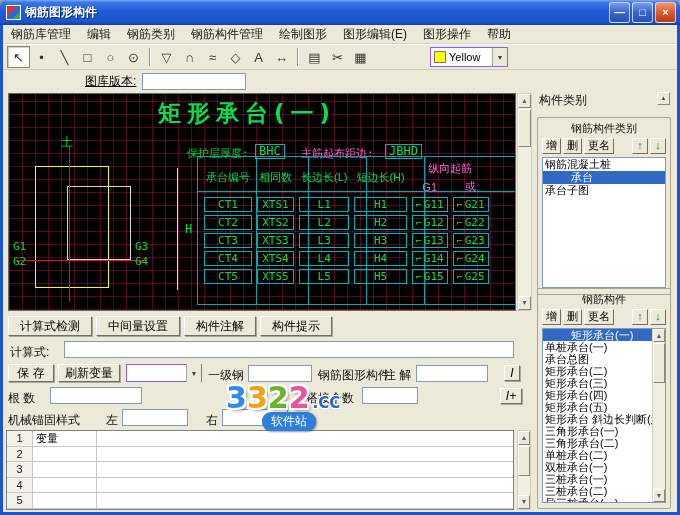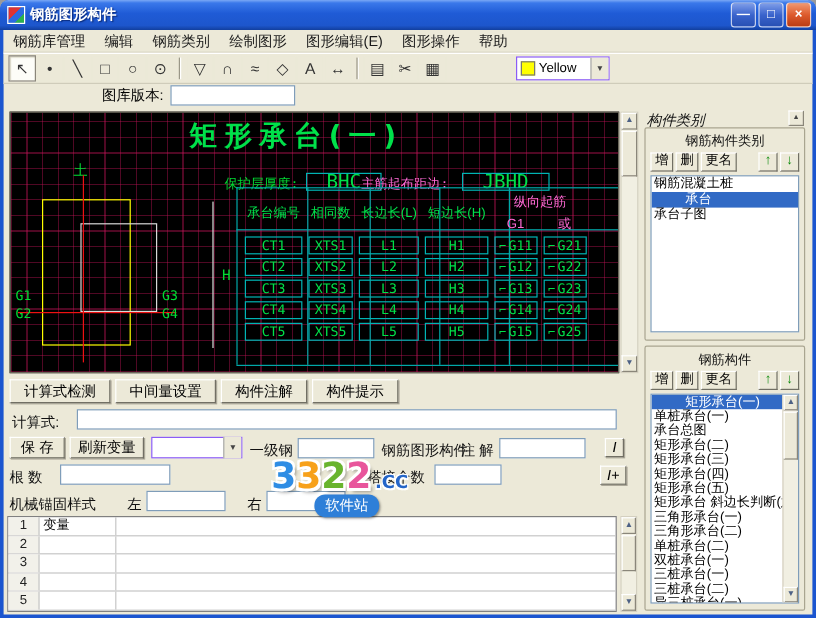--- a/index.html
+++ b/index.html
@@ -32,36 +32,36 @@
     background:#ece9d8;border:1px solid #ece9d8;color:#333;font-size:13px;}
   .tbtn.pressed{border:1px solid #8a867a;background:#fdfdf8;box-shadow:inset 1px 1px 1px #cfccba;}
   .tsep{width:2px;height:18px;border-left:1px solid #9a9787;border-right:1px solid #fff;margin:0 4px;}
   .color-combo{display:flex;align-items:center;height:20px;width:78px;margin-left:58px;
     border:1px solid #8b5cf6;background:#fff;}
   .swatch{width:12px;height:12px;border:1px solid #777;margin:0 3px;}
   .combo-label{flex:1;font-size:11px;}
   .combo-btn{width:15px;height:18px;background:#ece9d8;border-left:1px solid #aaa;
     font-size:7px;color:#444;display:flex;align-items:center;justify-content:center;}
 
-  .versionbar{position:absolute;top:71px;left:3px;right:3px;height:21px;display:flex;}
+  .versionbar{position:absolute;top:71px;left:3px;right:3px;height:21px;display:flex;align-items:center;text-decoration:underline;}
   .versionbar label{margin-left:82px;margin-right:6px;}
   .tinput{border:1px solid #7f9db9;background:#fff;height:17px;font-size:12px;padding:0 2px;
     font-family:"Liberation Sans",sans-serif;}
 
   
   .canvas{position:absolute;left:8px;top:93px;width:508px;height:218px;background:#000;overflow:hidden;
     border:1px solid #6a675a;
     background-image:
       repeating-linear-gradient(90deg, rgba(200,20,90,.40) 0 1px, transparent 1px 13px),
       repeating-linear-gradient(0deg, rgba(200,20,90,.40) 0 1px, transparent 1px 13px);}
   .cad-title{position:absolute;left:0;right:30px;top:4px;text-align:center;color:#00e14a;
     font-size:23px;font-weight:bold;letter-spacing:6px;font-family:"DejaVu Sans",sans-serif;}
   .cad-label{position:absolute;color:#00dd33;font-size:11px;font-family:"DejaVu Sans Mono",monospace;}
-  .cad-box{position:absolute;border:1px solid #00b4b4;color:#00e14a;font-size:16px;text-align:center;
-    font-family:"DejaVu Sans Mono",monospace;padding:0 16px;height:15px;line-height:13px;}
+  .cad-box{position:absolute;border:1px solid #00b4b4;color:#00e14a;font-size:12px;text-align:center;
+    font-family:"DejaVu Sans Mono",monospace;padding:0 3px;height:15px;line-height:13px;}
   .pinktxt{color:#ff6ad5 !important;}
 
   .cad-table{position:absolute;left:190px;top:64px;border-collapse:separate;border-spacing:5px 3px;}
   .cad-table th{color:#00e14a;font-size:11px;font-weight:normal;padding:0 2px;white-space:nowrap;}
   .cad-table td{border:1px solid #00b4b4;color:#00e14a;font-size:11px;text-align:center;
     font-family:"DejaVu Sans Mono",monospace;height:15px;padding:0 3px;white-space:nowrap;}
   .gline{position:absolute;background:#00a8a8;}
   .rebar-ic{color:#00e14a;margin-right:2px;font-size:10px;}
 
   .draw-yellow{position:absolute;left:26px;top:72px;width:74px;height:122px;border:1px solid #ffff00;}
@@ -72,25 +72,25 @@
 
   
   .vscroll{position:absolute;width:15px;background:#f1efe2;border:1px solid #d4d0c0;}
   .sbtn{position:absolute;left:0;right:0;height:14px;background:#ece9d8;border:1px solid;
     border-color:#fff #8a867a #8a867a #fff;font-size:7px;color:#4d6185;text-align:center;line-height:12px;}
   .sthumb{position:absolute;left:0;right:0;background:#ece9d8;border:1px solid;
     border-color:#fff #8a867a #8a867a #fff;}
 
   
   .rpanel{position:absolute;left:537px;top:92px;width:135px;bottom:6px;}
-  .rpanel-title{position:absolute;top:0;left:2px;font-size:12px;color:#111;font-style:italic;}
+  .rpanel-title{position:absolute;top:0;left:2px;font-size:12px;color:#111;}
   .mini-btn{position:absolute;top:0;right:2px;width:13px;height:13px;background:#ece9d8;border:1px solid;
     border-color:#fff #8a867a #8a867a #fff;font-size:6px;text-align:center;line-height:11px;color:#444;}
   .groupbox{position:absolute;left:0;right:1px;border:1px solid #a9a590;border-radius:2px;}
-  .gb1{top:14px;height:178px;}
+  .gb1{top:25px;height:178px;}
   .gb2{top:196px;bottom:0;}
   .gtitle{text-align:center;font-size:11px;padding-top:3px;color:#111;}
   .btnrow{position:absolute;top:19px;left:4px;right:4px;height:17px;display:flex;gap:2px;align-items:center;}
   .sm-btn{height:16px;background:#ece9d8;border:1px solid;border-color:#fff #716f64 #716f64 #fff;
     font-size:11px;line-height:13px;text-align:center;padding:0 3px;}
   .arrow-btn{width:16px;color:#0a8a0a;font-weight:bold;margin-left:auto;}
   .arrow-btn + .arrow-btn{margin-left:0;}
   .listbox{position:absolute;left:4px;right:4px;background:#fff;border:1px solid #7f9db9;overflow:hidden;}
   .lb1{top:39px;bottom:6px;}
   .lb2{top:39px;bottom:5px;}
@@ -131,20 +131,21 @@
     <span class="title-text">钢筋图形构件</span>
     <div class="cap-btn">—</div>
     <div class="cap-btn">□</div>
     <div class="cap-btn cap-close">×</div>
   </div>
 
   <div class="menubar">
     <span class="menu-item">钢筋库管理</span>
     <span class="menu-item">编辑</span>
     <span class="menu-item">钢筋类别</span>
+    <span class="menu-item">钢筋构件管理</span>
     <span class="menu-item">绘制图形</span>
     <span class="menu-item">图形编辑(E)</span>
     <span class="menu-item">图形操作</span>
     <span class="menu-item">帮助</span>
   </div>
 
   <div class="toolbar">
     <button class="tbtn pressed">
         <span>↖</span>
       </button>

